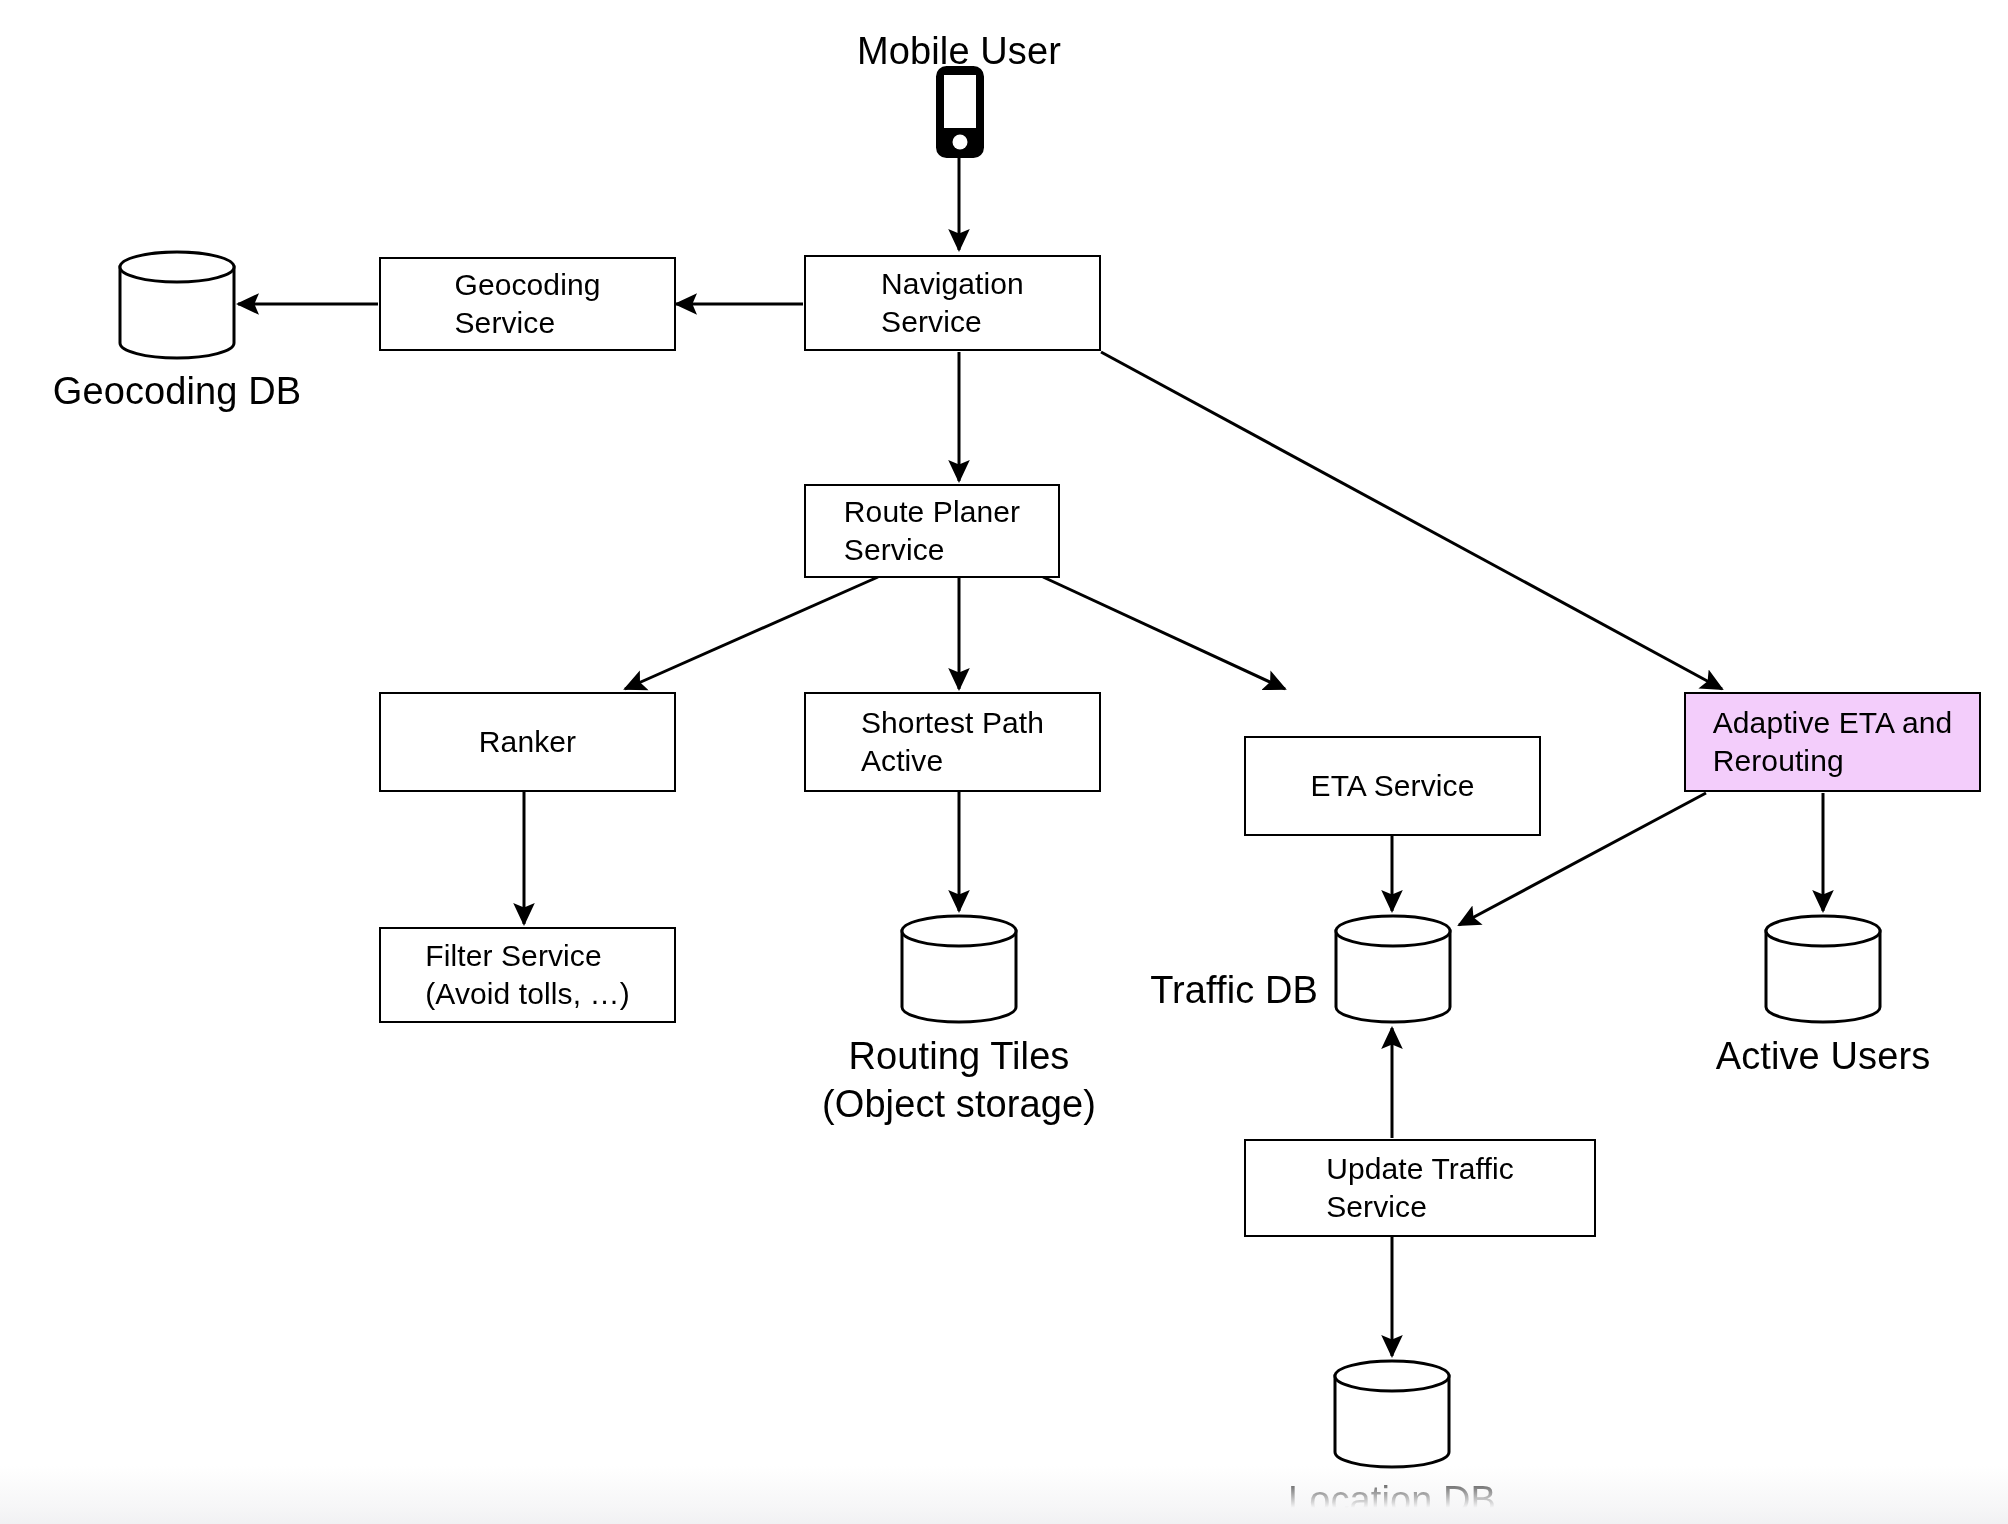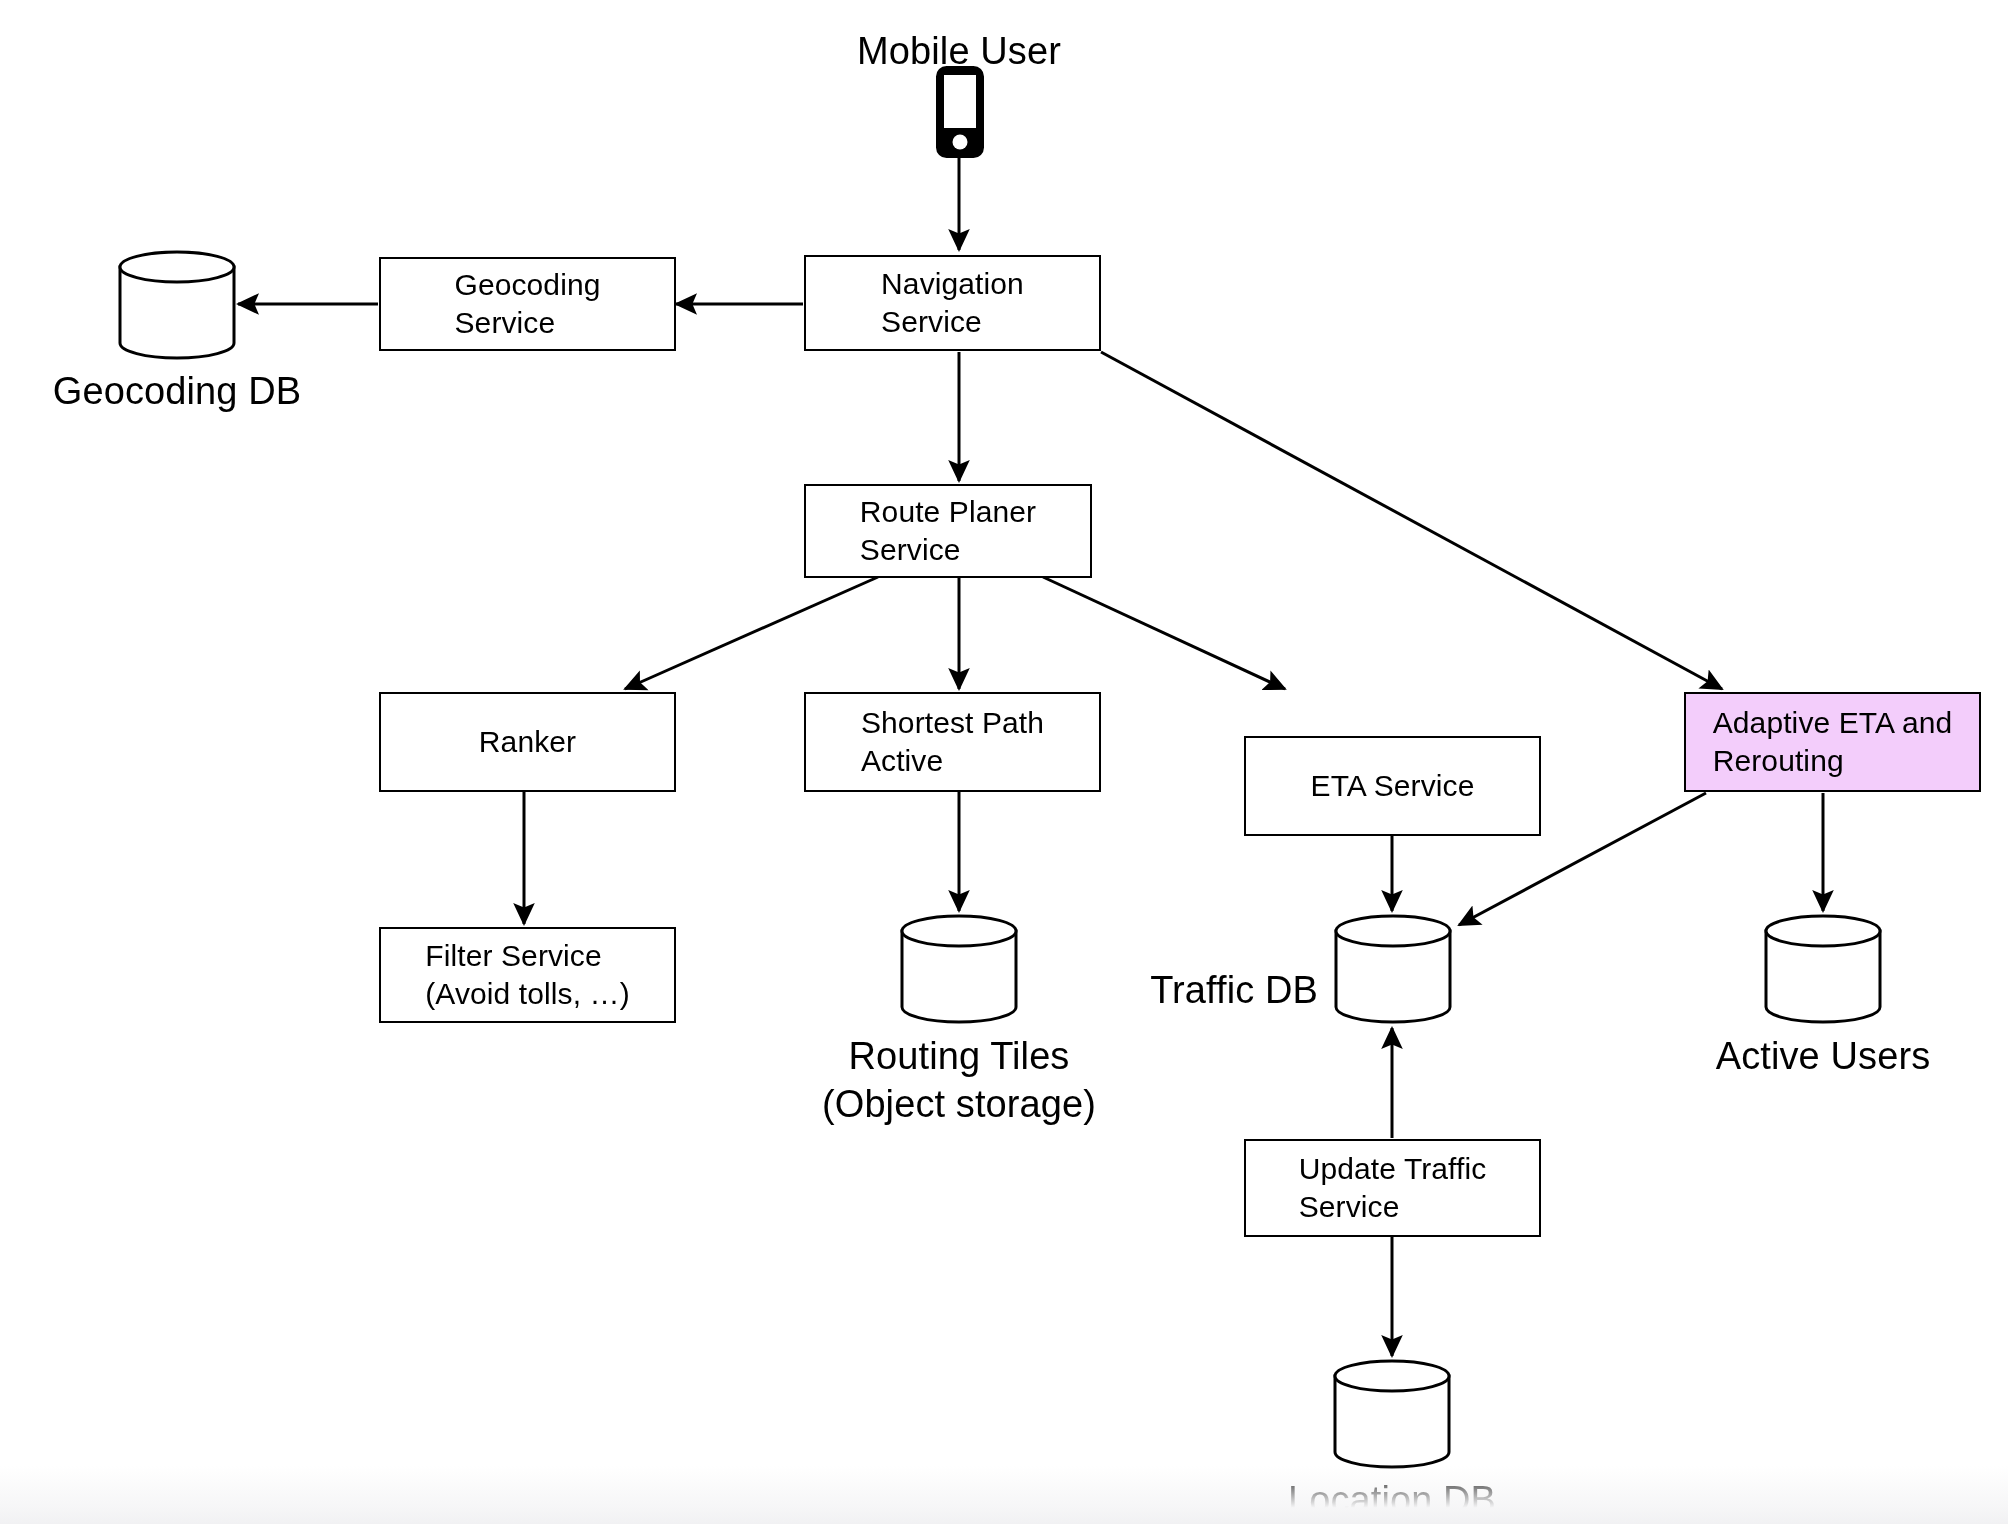--- a/index.html
+++ b/index.html
@@ -142,21 +142,21 @@
     </svg>
   </div>
   <div class="label" style="left:27px; top:368px; width:300px;">Geocoding DB</div>
 
   <div class="node-box" style="left:379px; top:257px; width:297px; height:94px;">Geocoding
 Service</div>
 
   <div class="node-box" style="left:804px; top:255px; width:297px; height:96px;">Navigation
 Service</div>
 
-  <div class="node-box" style="left:804px; top:484px; width:288px; height:94px;">Route Planer
+  <div class="node-box" style="left:804px; top:484px; width:256px; height:94px;">Route Planer
 Service</div>
 
   <div class="node-box" style="left:379px; top:692px; width:297px; height:100px;">Ranker</div>
 
   <div class="node-box" style="left:804px; top:692px; width:297px; height:100px;">Shortest Path
 Active</div>
 
   <div class="node-box" style="left:1244px; top:692px; width:297px; height:100px;margin-top:44px;">ETA Service</div>
 
   <div class="node-box" style="left:379px; top:927px; width:297px; height:96px;">Filter Service
@@ -183,21 +183,21 @@
   <div class="label left-of" style="left:1033px; top:967px; width:285px;">Traffic DB</div>
 
   <div class="cyl" style="left:1763px; top:913px;">
     <svg width="120" height="112" viewBox="0 0 120 112">
       <path d="M3 18 L3 94 A57 15 0 0 0 117 94 L117 18 Z" fill="#ffffff" stroke="#000000" stroke-width="3"></path>
       <ellipse cx="60" cy="18" rx="57" ry="15" fill="#ffffff" stroke="#000000" stroke-width="3"></ellipse>
     </svg>
   </div>
   <div class="label" style="left:1623px; top:1033px; width:400px;">Active Users</div>
 
-  <div class="node-box" style="left:1244px; top:1139px; width:297px; height:98px;">Update Traffic
+  <div class="node-box" style="left:1244px; top:1139px; width:352px; height:98px;">Update Traffic
 Service</div>
 
   <div class="cyl" style="left:1332px; top:1358px;">
     <svg width="120" height="112" viewBox="0 0 120 112">
       <path d="M3 18 L3 94 A57 15 0 0 0 117 94 L117 18 Z" fill="#ffffff" stroke="#000000" stroke-width="3"></path>
       <ellipse cx="60" cy="18" rx="57" ry="15" fill="#ffffff" stroke="#000000" stroke-width="3"></ellipse>
     </svg>
   </div>
   <div class="label" style="left:1192px; top:1477px; width:400px;">Location DB</div>
 

